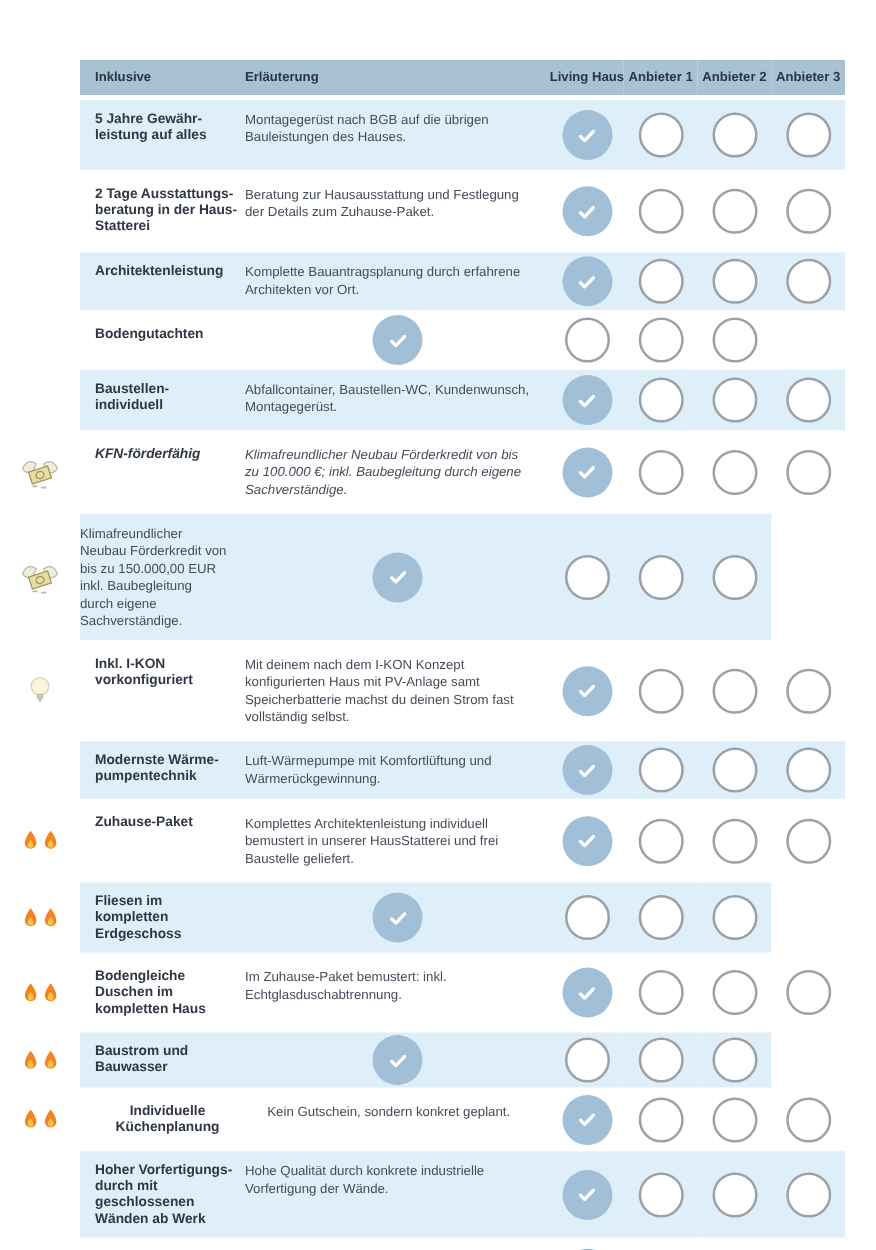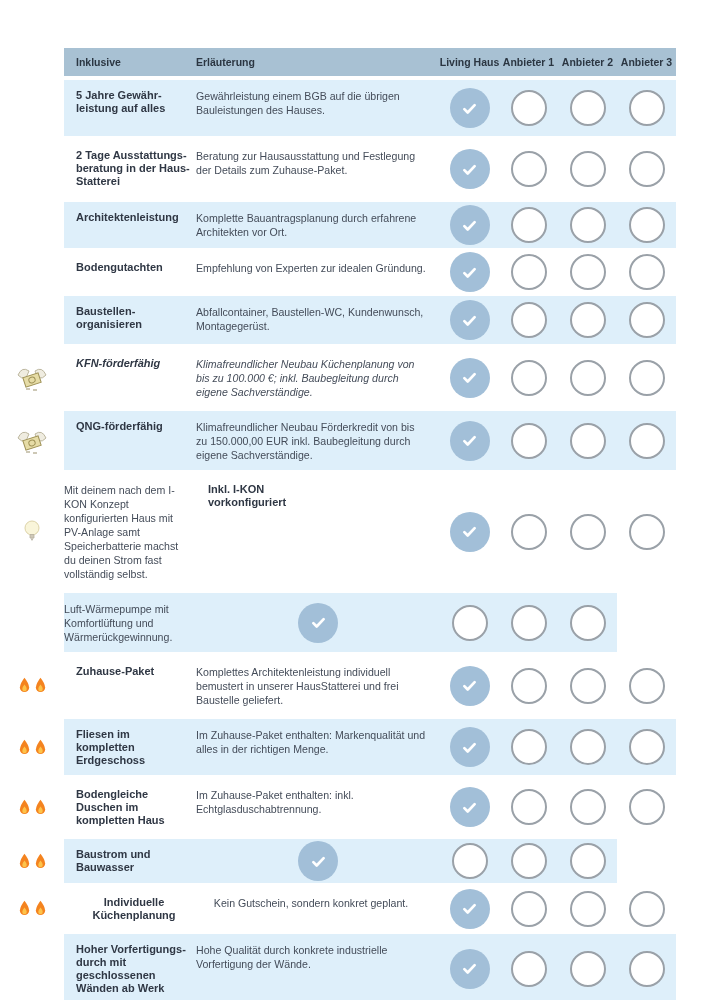--- a/index.html
+++ b/index.html
@@ -104,21 +104,21 @@
       <div class="hcell h-prov">Anbieter 1</div>
       <div class="hcell h-prov">Anbieter 2</div>
       <div class="hcell h-prov">Anbieter 3</div>
     </div>
 
     <div class="tbody" id="rows">
   <div class="grid-row row alt">
     <div class="cell-icon"></div>
     <div class="cell cell-feature">5 Jahre Gewähr-
 leistung auf alles</div>
-    <div class="cell cell-desc">Gewährleistung einem BGB auf die übrigen Bauleistungen des Hauses.</div>
+    <div class="cell cell-desc">Montagegerüst nach BGB auf die übrigen Bauleistungen des Hauses.</div>
     <div class="cell cell-check">
             <span class="circle checked">
               <svg width="19" height="19" viewBox="0 0 24 24">
                 <path d="M5.5 12.8 l4.2 4.2 L18.5 7.8" fill="none" stroke="#ffffff" stroke-width="3.4" stroke-linecap="round" stroke-linejoin="round"></path>
               </svg>
             </span>
           </div>
     <div class="cell cell-check">
             <span class="circle"></span>
           </div>
@@ -172,21 +172,20 @@
             <span class="circle"></span>
           </div>
     <div class="cell cell-check">
             <span class="circle"></span>
           </div>
   </div>
 
   <div class="grid-row row">
     <div class="cell-icon"></div>
     <div class="cell cell-feature">Bodengutachten</div>
-    <div class="cell cell-desc">Empfehlung von Experten zur idealen Gründung.</div>
     <div class="cell cell-check">
             <span class="circle checked">
               <svg width="19" height="19" viewBox="0 0 24 24">
                 <path d="M5.5 12.8 l4.2 4.2 L18.5 7.8" fill="none" stroke="#ffffff" stroke-width="3.4" stroke-linecap="round" stroke-linejoin="round"></path>
               </svg>
             </span>
           </div>
     <div class="cell cell-check">
             <span class="circle"></span>
           </div>
@@ -194,21 +193,21 @@
             <span class="circle"></span>
           </div>
     <div class="cell cell-check">
             <span class="circle"></span>
           </div>
   </div>
 
   <div class="grid-row row alt">
     <div class="cell-icon"></div>
     <div class="cell cell-feature">Baustellen-
-organisieren</div>
+individuell</div>
     <div class="cell cell-desc">Abfallcontainer, Baustellen-WC, Kundenwunsch, Montagegerüst.</div>
     <div class="cell cell-check">
             <span class="circle checked">
               <svg width="19" height="19" viewBox="0 0 24 24">
                 <path d="M5.5 12.8 l4.2 4.2 L18.5 7.8" fill="none" stroke="#ffffff" stroke-width="3.4" stroke-linecap="round" stroke-linejoin="round"></path>
               </svg>
             </span>
           </div>
     <div class="cell cell-check">
             <span class="circle"></span>
@@ -229,21 +228,21 @@
                 <path d="M32 11 Q28 2 21 7 L24 14 Q29 15 32 11 Z" fill="#efece0" stroke="#bdb79f" stroke-width="1"></path>
                 <g transform="rotate(-18 18 16)">
                   <rect x="10" y="11" width="16" height="10" fill="#e6dca6" stroke="#9f9257" stroke-width="1"></rect>
                   <ellipse cx="18" cy="16" rx="3.2" ry="2.8" fill="none" stroke="#9f9257" stroke-width="1"></ellipse>
                 </g>
                 <path d="M12 25 h4 M19 26 h4" stroke="#bdb79f" stroke-width="1.4" fill="none"></path>
               </svg>
             </span>
           </div>
     <div class="cell cell-feature">KFN-förderfähig</div>
-    <div class="cell cell-desc">Klimafreundlicher Neubau Küchenplanung von bis zu 100.000 €; inkl. Baubegleitung durch eigene Sachverständige.</div>
+    <div class="cell cell-desc">Klimafreundlicher Neubau Förderkredit von bis zu 100.000 €; inkl. Baubegleitung durch eigene Sachverständige.</div>
     <div class="cell cell-check">
             <span class="circle checked">
               <svg width="19" height="19" viewBox="0 0 24 24">
                 <path d="M5.5 12.8 l4.2 4.2 L18.5 7.8" fill="none" stroke="#ffffff" stroke-width="3.4" stroke-linecap="round" stroke-linejoin="round"></path>
               </svg>
             </span>
           </div>
     <div class="cell cell-check">
             <span class="circle"></span>
           </div>
@@ -262,21 +261,20 @@
                 <path d="M4 11 Q8 2 15 7 L12 14 Q7 15 4 11 Z" fill="#efece0" stroke="#bdb79f" stroke-width="1"></path>
                 <path d="M32 11 Q28 2 21 7 L24 14 Q29 15 32 11 Z" fill="#efece0" stroke="#bdb79f" stroke-width="1"></path>
                 <g transform="rotate(-18 18 16)">
                   <rect x="10" y="11" width="16" height="10" fill="#e6dca6" stroke="#9f9257" stroke-width="1"></rect>
                   <ellipse cx="18" cy="16" rx="3.2" ry="2.8" fill="none" stroke="#9f9257" stroke-width="1"></ellipse>
                 </g>
                 <path d="M12 25 h4 M19 26 h4" stroke="#bdb79f" stroke-width="1.4" fill="none"></path>
               </svg>
             </span>
           </div>
-    <div class="cell cell-feature">QNG-förderfähig</div>
     <div class="cell cell-desc">Klimafreundlicher Neubau Förderkredit von bis zu 150.000,00 EUR inkl. Baubegleitung durch eigene Sachverständige.</div>
     <div class="cell cell-check">
             <span class="circle checked">
               <svg width="19" height="19" viewBox="0 0 24 24">
                 <path d="M5.5 12.8 l4.2 4.2 L18.5 7.8" fill="none" stroke="#ffffff" stroke-width="3.4" stroke-linecap="round" stroke-linejoin="round"></path>
               </svg>
             </span>
           </div>
     <div class="cell cell-check">
             <span class="circle"></span>
@@ -292,43 +290,45 @@
   <div class="grid-row row">
     <div class="cell-icon">
             <span class="side-icon">
               <svg width="18" height="26" viewBox="0 0 18 26">
                 <circle cx="9" cy="9" r="7" fill="#f9f5da" stroke="#ddd3a8" stroke-width="1"></circle>
                 <path d="M7 15.5 h4 v3.5 h-4 Z" fill="#cfc9b8" stroke="#b6b0a0" stroke-width="0.8"></path>
                 <path d="M7.6 19.5 h2.8 l-1.4 2.4 Z" fill="#b6b0a0"></path>
               </svg>
             </span>
           </div>
-    <div class="cell cell-desc">Mit deinem nach dem I-KON Konzept konfigurierten Haus mit PV-Anlage samt Speicherbatterie machst du deinen Strom fast vollständig selbst.</div>
     <div class="cell cell-feature">Inkl. I-KON
 vorkonfiguriert</div>
-    <div class="cell cell-check">
-            <span class="circle checked">
-              <svg width="19" height="19" viewBox="0 0 24 24">
-                <path d="M5.5 12.8 l4.2 4.2 L18.5 7.8" fill="none" stroke="#ffffff" stroke-width="3.4" stroke-linecap="round" stroke-linejoin="round"></path>
-              </svg>
-            </span>
-          </div>
-    <div class="cell cell-check">
-            <span class="circle"></span>
-          </div>
-    <div class="cell cell-check">
-            <span class="circle"></span>
-          </div>
-    <div class="cell cell-check">
-            <span class="circle"></span>
-          </div>
-  </div>
-
-  <div class="grid-row row alt">
-    <div class="cell-icon"></div>
+    <div class="cell cell-desc">Mit deinem nach dem I-KON Konzept konfigurierten Haus mit PV-Anlage samt Speicherbatterie machst du deinen Strom fast vollständig selbst.</div>
+    <div class="cell cell-check">
+            <span class="circle checked">
+              <svg width="19" height="19" viewBox="0 0 24 24">
+                <path d="M5.5 12.8 l4.2 4.2 L18.5 7.8" fill="none" stroke="#ffffff" stroke-width="3.4" stroke-linecap="round" stroke-linejoin="round"></path>
+              </svg>
+            </span>
+          </div>
+    <div class="cell cell-check">
+            <span class="circle"></span>
+          </div>
+    <div class="cell cell-check">
+            <span class="circle"></span>
+          </div>
+    <div class="cell cell-check">
+            <span class="circle"></span>
+          </div>
+  </div>
+
+  <div class="grid-row row alt">
+    <div class="cell-icon"></div>
+    <div class="cell cell-feature">Modernste Wärme-
+pumpentechnik</div>
     <div class="cell cell-desc">Luft-Wärmepumpe mit Komfortlüftung und Wärmerückgewinnung.</div>
     <div class="cell cell-check">
             <span class="circle checked">
               <svg width="19" height="19" viewBox="0 0 24 24">
                 <path d="M5.5 12.8 l4.2 4.2 L18.5 7.8" fill="none" stroke="#ffffff" stroke-width="3.4" stroke-linecap="round" stroke-linejoin="round"></path>
               </svg>
             </span>
           </div>
     <div class="cell cell-check">
             <span class="circle"></span>
@@ -387,21 +387,20 @@
                 <svg width="15" height="19" viewBox="0 0 20 24">
                   <path d="M10 1.5 Q15.6 8.5 16.2 14.5 A6.2 6.2 0 0 1 3.8 14.5 Q4.4 8.5 10 1.5 Z" fill="#f4831f"></path>
                   <path d="M10 10.5 Q13 13.8 13 16.6 A3 3 0 0 1 7 16.6 Q7 13.8 10 10.5 Z" fill="#fdc34a"></path>
                 </svg>
               </span>
             </span>
           </div>
     <div class="cell cell-feature">Fliesen im
 kompletten
 Erdgeschoss</div>
-    <div class="cell cell-desc">Im Zuhause-Paket enthalten: Markenqualität und alles in der richtigen Menge.</div>
     <div class="cell cell-check">
             <span class="circle checked">
               <svg width="19" height="19" viewBox="0 0 24 24">
                 <path d="M5.5 12.8 l4.2 4.2 L18.5 7.8" fill="none" stroke="#ffffff" stroke-width="3.4" stroke-linecap="round" stroke-linejoin="round"></path>
               </svg>
             </span>
           </div>
     <div class="cell cell-check">
             <span class="circle"></span>
           </div>
@@ -424,21 +423,21 @@
                 <svg width="15" height="19" viewBox="0 0 20 24">
                   <path d="M10 1.5 Q15.6 8.5 16.2 14.5 A6.2 6.2 0 0 1 3.8 14.5 Q4.4 8.5 10 1.5 Z" fill="#f4831f"></path>
                   <path d="M10 10.5 Q13 13.8 13 16.6 A3 3 0 0 1 7 16.6 Q7 13.8 10 10.5 Z" fill="#fdc34a"></path>
                 </svg>
               </span>
             </span>
           </div>
     <div class="cell cell-feature">Bodengleiche
 Duschen im
 kompletten Haus</div>
-    <div class="cell cell-desc">Im Zuhause-Paket enthalten: inkl. Echtglasduschabtrennung.</div>
+    <div class="cell cell-desc">Im Zuhause-Paket bemustert: inkl. Echtglasduschabtrennung.</div>
     <div class="cell cell-check">
             <span class="circle checked">
               <svg width="19" height="19" viewBox="0 0 24 24">
                 <path d="M5.5 12.8 l4.2 4.2 L18.5 7.8" fill="none" stroke="#ffffff" stroke-width="3.4" stroke-linecap="round" stroke-linejoin="round"></path>
               </svg>
             </span>
           </div>
     <div class="cell cell-check">
             <span class="circle"></span>
           </div>

